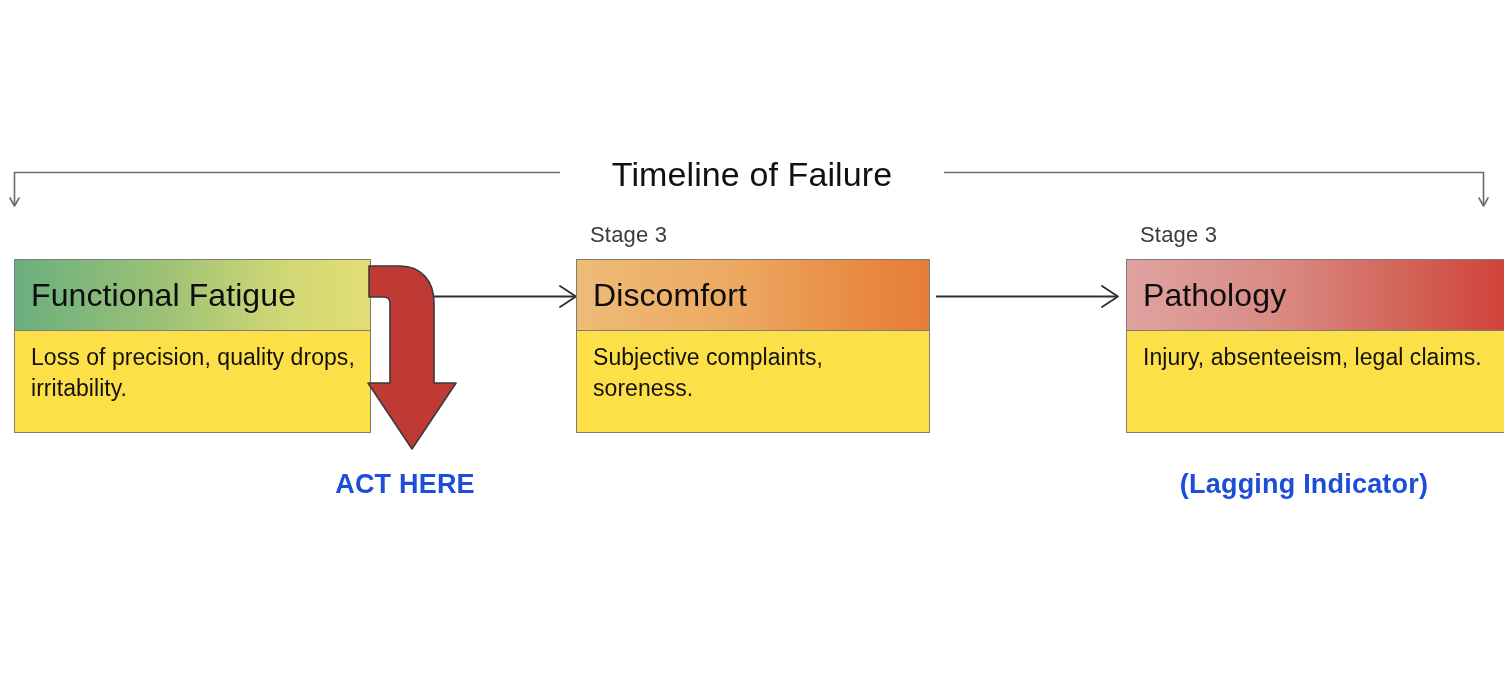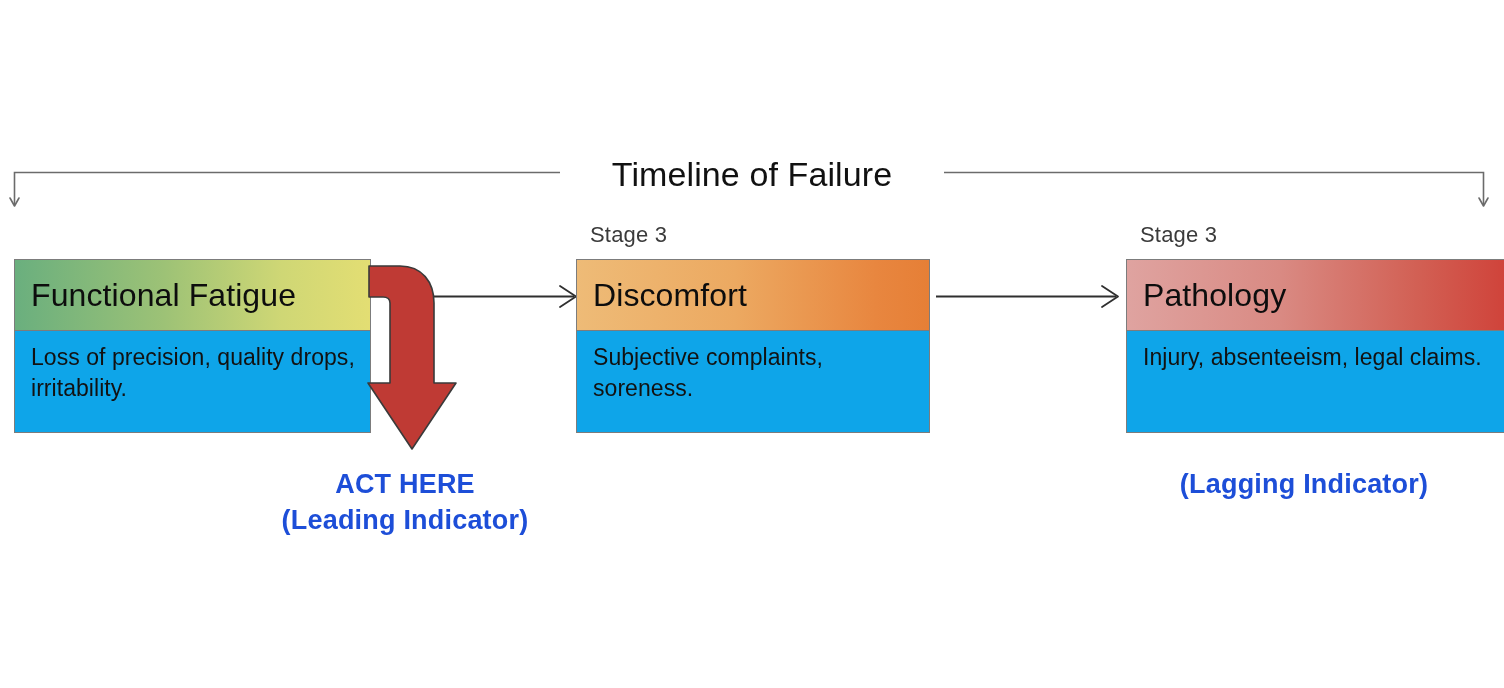--- a/index.html
+++ b/index.html
@@ -50,21 +50,21 @@
     font-size: 22px;
     color: #3b3b3b;
     font-weight: 400;
     letter-spacing: 0.2px;
   }
   .box {
     position: absolute;
     top: 259px;
     border: 1px solid #7c7c7c;
     box-sizing: border-box;
-    background: #0ea5e9;
+    background: #fde047;
   }
   .box-header {
     height: 71px;
     box-sizing: border-box;
     border-bottom: 1px solid #7c7c7c;
     display: flex;
     align-items: center;
     padding-left: 16px;
     font-size: 32px;
     color: #0d0d0d;
@@ -149,21 +149,20 @@
              L60,194
              L16,128
              L38,128
              L38,48
              C38,44 36,42 31,42
              L17,42 Z" fill="#bf3a34" stroke="#3a3a3a" stroke-width="1.6" stroke-linejoin="round"></path>
   </svg>
 
   <div class="callout" style="left:255px; top:466px; width:300px;">
     <span class="l1">ACT HERE</span>
-    <span class="l2">(Leading Indicator)</span>
   </div>
 
   <div class="stage-label" style="left:590px;">Stage 3</div>
   <div class="box" style="left:576px; width:354px;">
     <div class="box-header" style="background:linear-gradient(90deg,#eebb77 0%,#eca961 45%,#e8863f 85%,#e67f36 100%);">Discomfort</div>
     <div class="box-body">Subjective complaints, soreness.</div>
   </div>
 
   <svg class="connector" style="left:930px; width:200px;" viewBox="0 0 200 34">
     <g stroke="#2f2f2f" stroke-width="1.8" fill="none">

